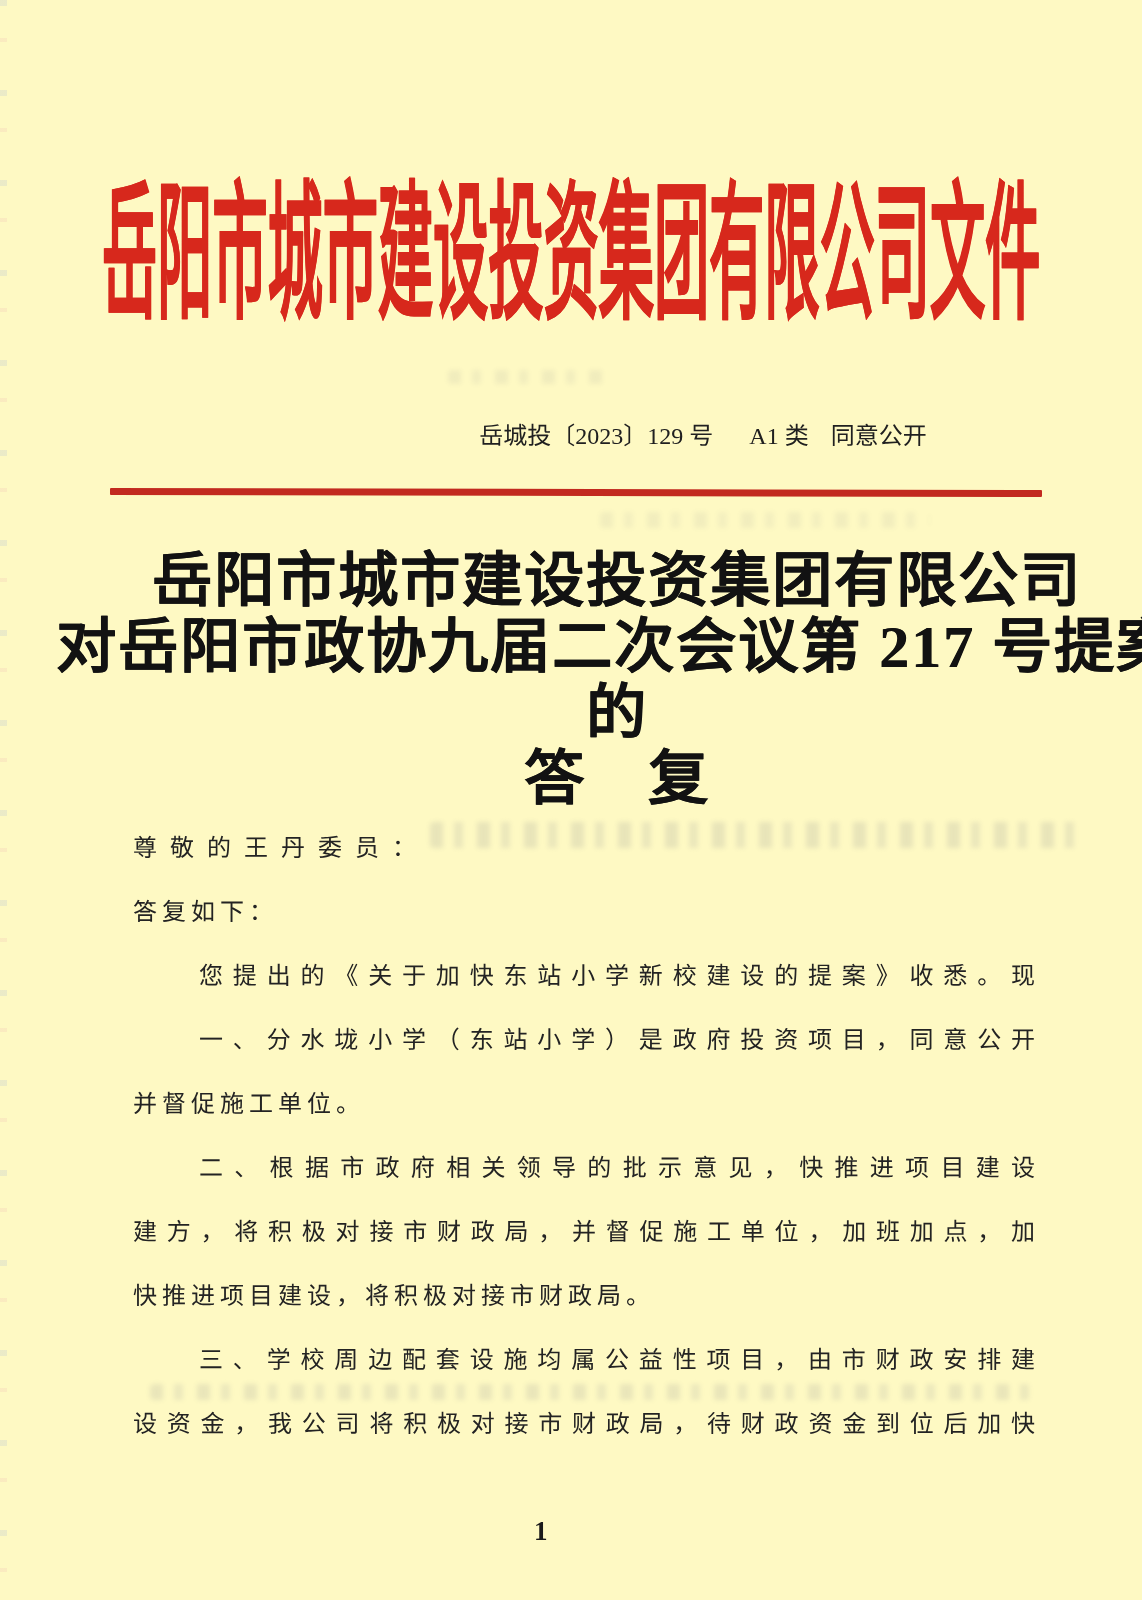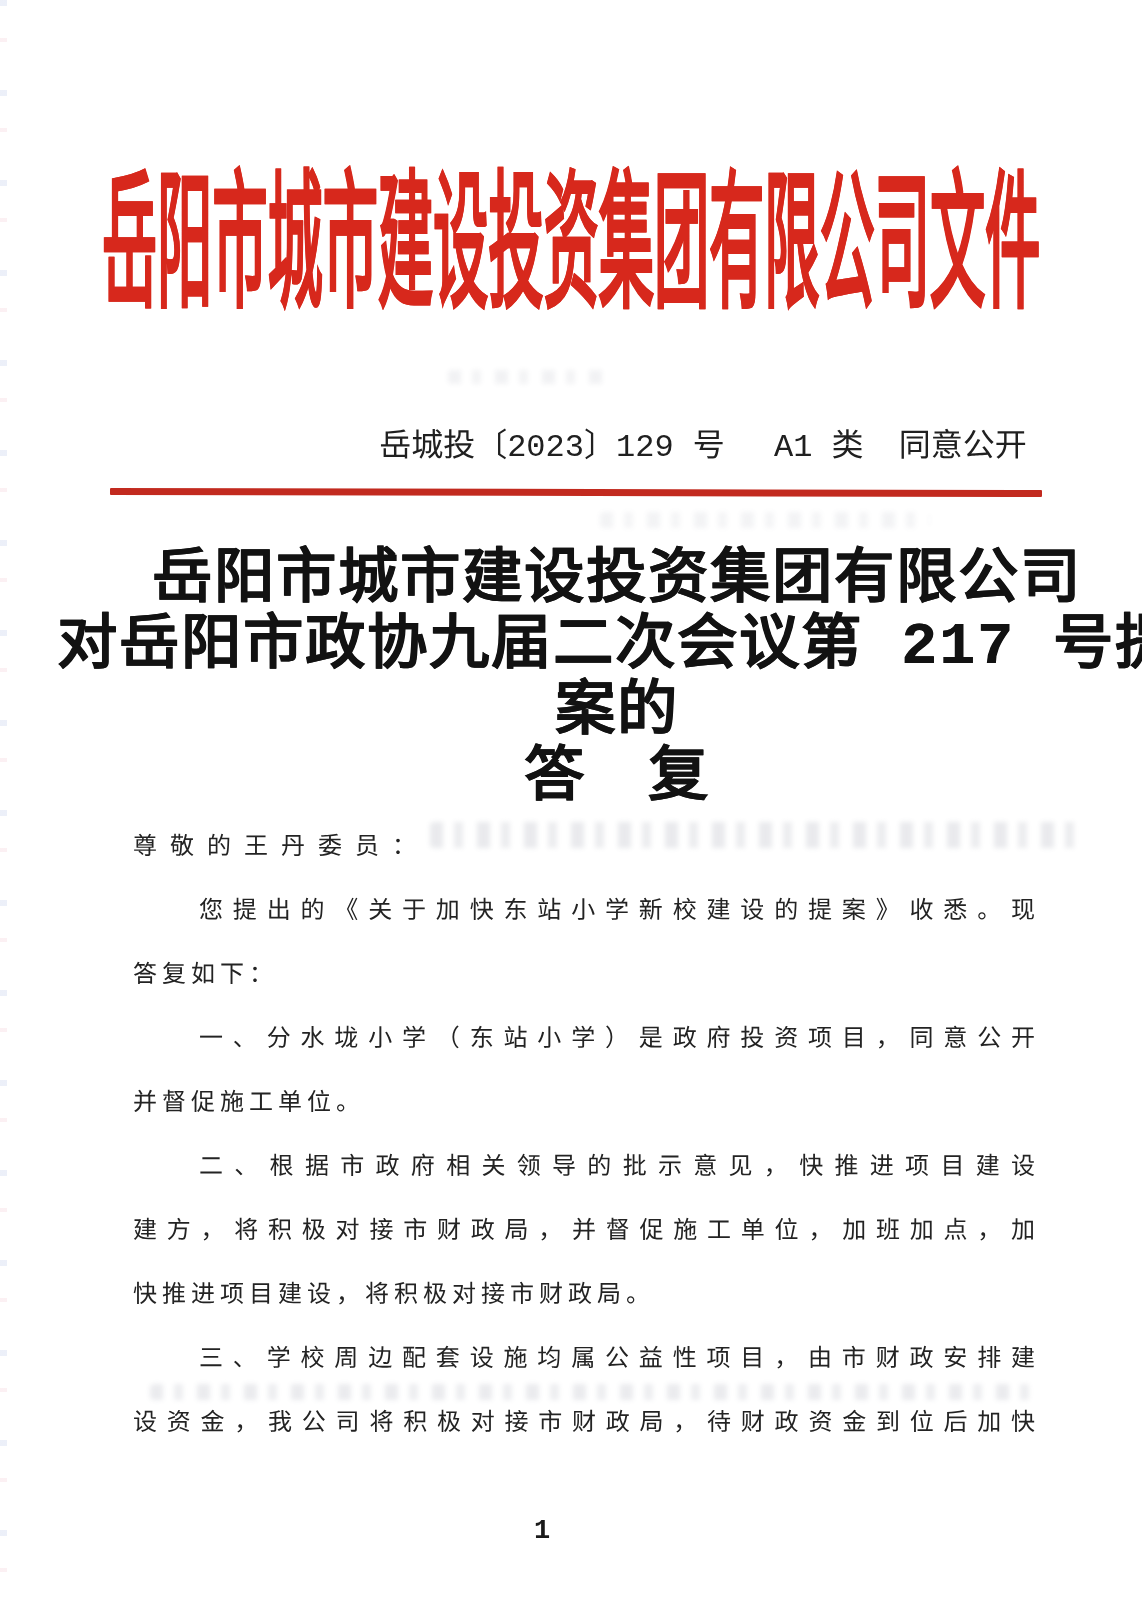--- a/index.html
+++ b/index.html
@@ -6,24 +6,23 @@
     margin: 0;
     padding: 0;
     background: #e8e8e8;
     font-family: "Liberation Serif", "DejaVu Serif", serif;
   }
   .page {
     position: relative;
     width: 1142px;
     height: 1600px;
     margin: 0 auto;
-    background: #ffffff;
+    background: #fef9c3;
     overflow: hidden;
     color: #1e1e1e;
-    font-family: Liberation Mono, monospace;
   }
   
   .edge-strip {
     position: absolute;
     left: 0; top: 0;
     width: 7px; height: 1600px;
     background: repeating-linear-gradient(
       180deg,
       rgba(150,170,220,0.18) 0 6px,
       rgba(255,255,255,0) 6px 38px,
@@ -45,25 +44,24 @@
     text-shadow: 1px 0 0 #d7281c;
     letter-spacing: 0;
   }
   
   .doc-number-row {
     position: absolute;
     top: 416px;
     left: 264px;
     right: 0;
     text-align: center;
-    font-size: 32px;
+    font-size: 24px;
     line-height: 40px;
     color: #202020;
     white-space: nowrap;
-    margin-top: 12px;
   }
   .doc-number-row .gap-wide { margin-left: 30px; }
   .doc-number-row .gap { margin-left: 16px; }
   
   .red-rule {
     position: absolute;
     top: 489px;
     left: 110px;
     width: 932px;
     height: 7px;
@@ -156,22 +154,22 @@
   <div class="red-rule"></div>
 
   <div class="doc-title">
     <div class="line">岳阳市城市建设投资集团有限公司</div>
     <div class="line">对岳阳市政协九届二次会议第 217 号提案的</div>
     <div class="line">答　复</div>
   </div>
 
   <div class="body-text">
     <div class="line salutation">尊敬的王丹委员：</div>
+    <div class="line spread">答复如下：</div>
     <div class="line fill indent">您提出的《关于加快东站小学新校建设的提案》收悉。现</div>
-    <div class="line spread">答复如下：</div>
     <div class="line fill indent">一、分水垅小学（东站小学）是政府投资项目，同意公开</div>
     <div class="line spread">并督促施工单位。</div>
     <div class="line fill indent">二、根据市政府相关领导的批示意见，快推进项目建设</div>
     <div class="line fill">建方，将积极对接市财政局，并督促施工单位，加班加点，加</div>
     <div class="line spread">快推进项目建设，将积极对接市财政局。</div>
     <div class="line fill indent">三、学校周边配套设施均属公益性项目，由市财政安排建</div>
     <div class="line fill">设资金，我公司将积极对接市财政局，待财政资金到位后加快</div>
   </div>
 
   <div class="page-number">1</div>

